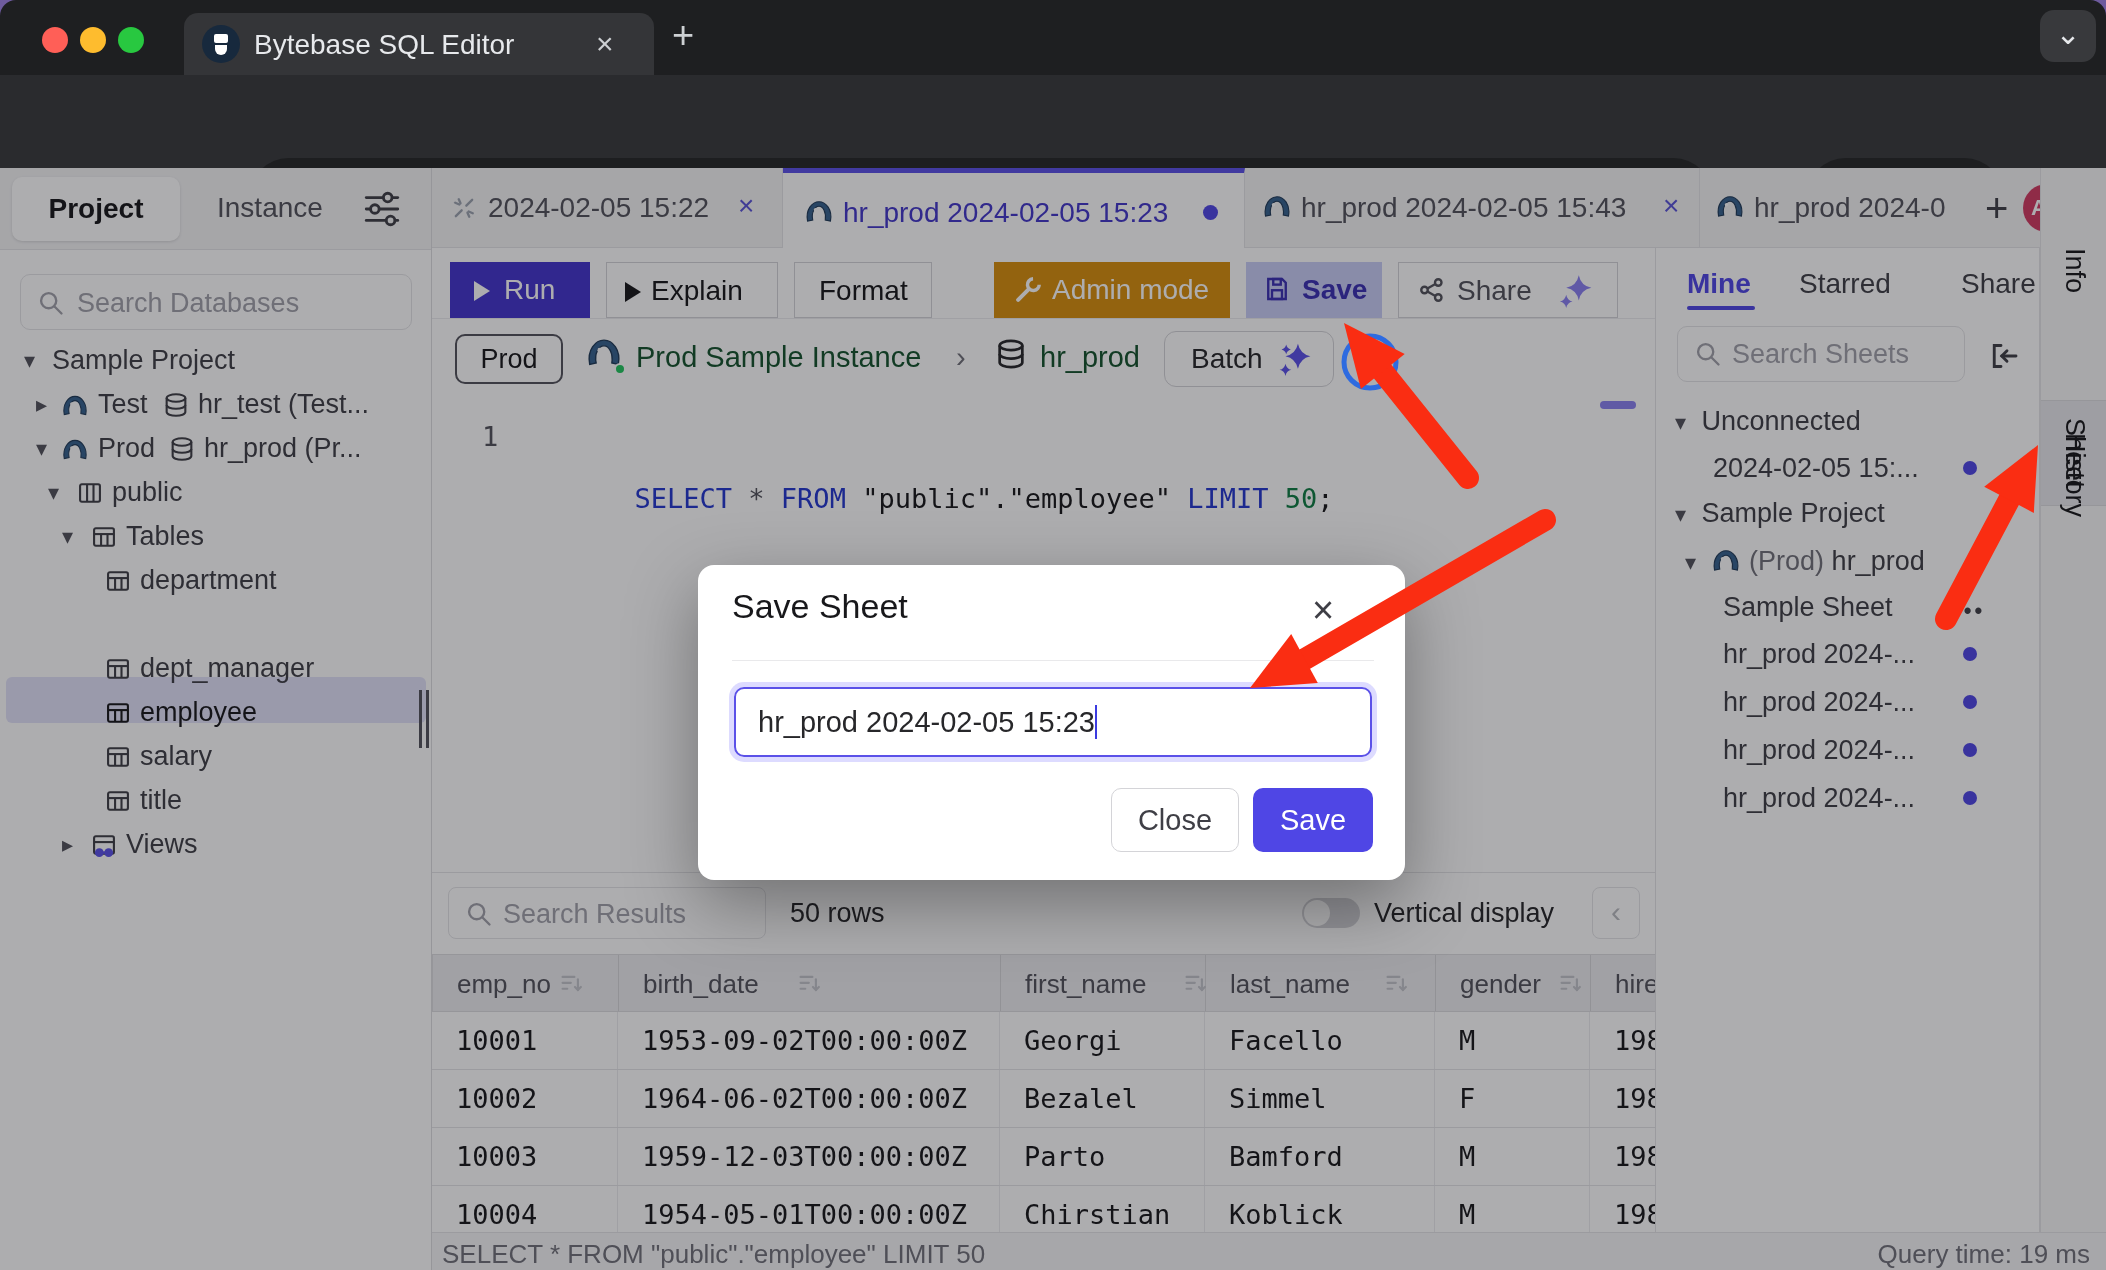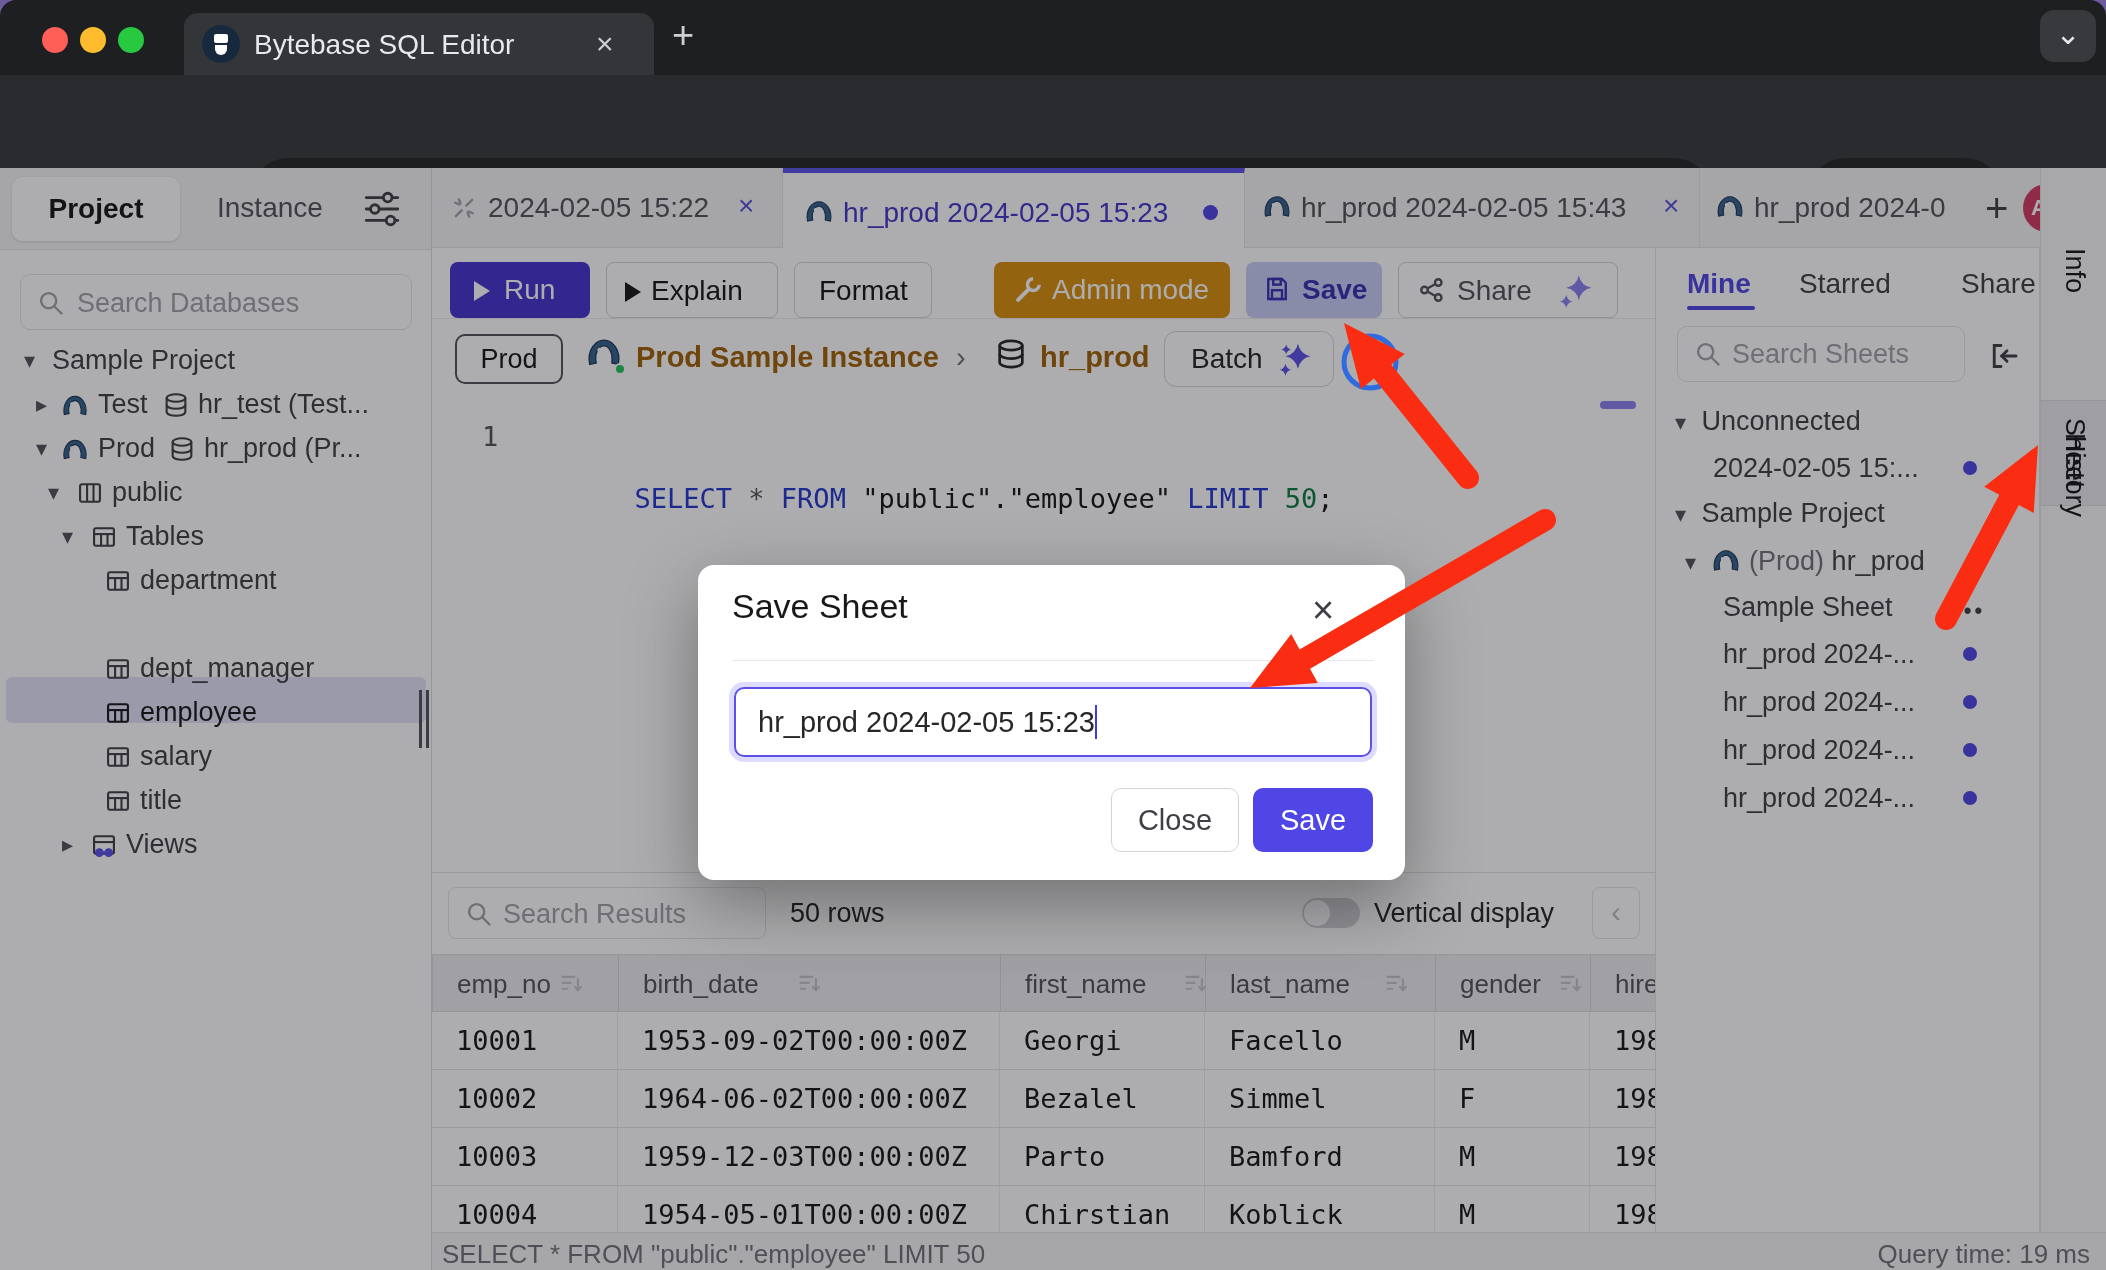--- a/index.html
+++ b/index.html
@@ -52,29 +52,29 @@
   .etab .lb{position:absolute;top:24px;font-size:28px;color:#52525b;white-space:nowrap;overflow:hidden;}
   .etab.active{background:#fff;border-top:5px solid #5b51e8;height:81px;}
   .etab.active .lb{color:#4338ca;}
   .etab .x{position:absolute;top:22px;font-size:28px;color:#5a54d8;}
   .dirty{position:absolute;width:15px;height:15px;border-radius:50%;background:#4f46e5;}
   #etplus{left:1553px;top:18px;font-size:40px;color:#3f3f46;}
   #avatar{left:1591px;top:16px;width:48px;height:48px;border-radius:50%;background:#d23a62;
     color:#fff;font-size:22px;font-weight:700;text-align:center;line-height:48px;}
   
   #mtoolbar{left:432px;top:80px;width:1223px;height:70px;background:#fff;}
-  .btn{position:absolute;top:14px;height:56px;border-radius:8px;font-size:28px;white-space:nowrap;padding-left:46px;}
+  .btn{position:absolute;top:14px;height:56px;border-radius:0;font-size:28px;white-space:nowrap;padding-left:46px;}
   .btn .lb{position:absolute;top:12px;}
   .btn.ghost{background:#fff;border:1.5px solid #d4d4d8;color:#18181b;}
   .play{position:absolute;top:19px;width:0;height:0;border:10px solid transparent;border-left-width:16px;border-right-width:0;}
   
   #crumb{left:432px;top:150px;width:1223px;height:77px;background:#fff;border-top:1px solid #ececee;}
   #envchip{left:23px;top:15px;width:108px;height:50px;border:2px solid #52525b;border-radius:10px;
     font-size:27px;color:#18181b;text-align:center;line-height:46px;}
-  #crumb .t{position:absolute;top:22px;font-size:29px;color:#a16207;font-weight:700;white-space:nowrap;}
+  #crumb .t{position:absolute;top:22px;font-size:29px;color:#14532d;font-weight:400;white-space:nowrap;}
   #batchchip{left:732px;top:12px;width:170px;height:56px;border:1.5px solid #d4d4d8;border-radius:12px;}
   #batchchip .lb{position:absolute;left:26px;top:11px;font-size:28px;color:#27272a;}
   
   #editor{left:432px;top:227px;width:1223px;height:645px;background:#fff;font-family:"DejaVu Sans Mono",monospace;}
   #lineno{left:50px;top:26px;font-size:27px;color:#52525b;}
   #codeline{left:105px;top:26px;font-size:27px;white-space:pre;}
   #codeline .kw{color:#2437cf;}
   #codeline .op{color:#52525b;}
   #codeline .id{color:#18181b;}
   #codeline .num{color:#0f7d43;}

